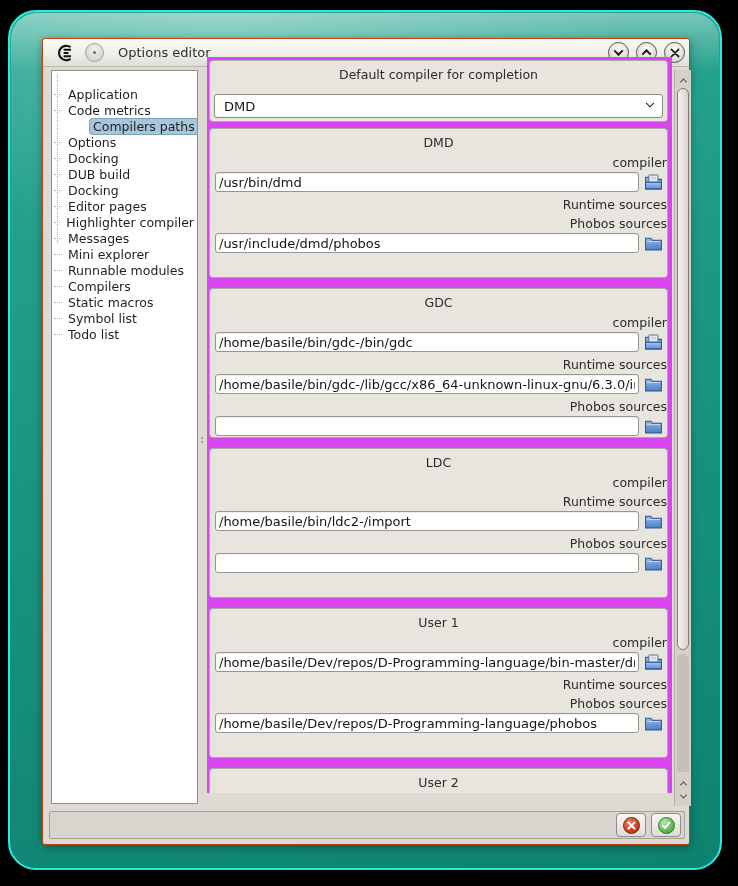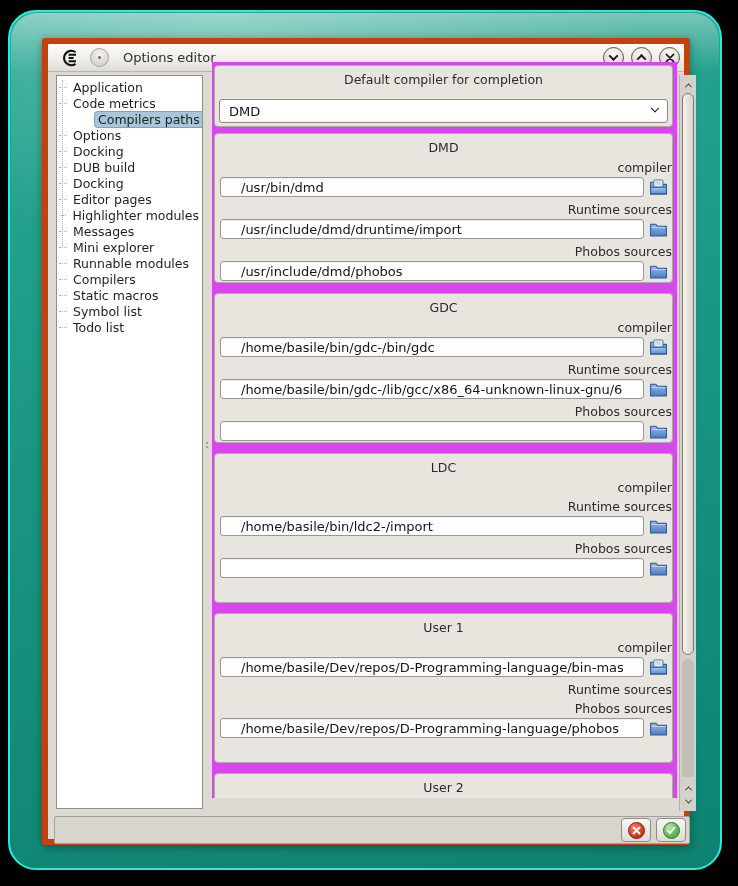--- a/index.html
+++ b/index.html
@@ -15,21 +15,21 @@
   }
   .frame::before {
     content:""; position:absolute; inset:1px; border-radius:26px; pointer-events:none;
     background:linear-gradient(180deg,rgba(255,255,255,.38),rgba(255,255,255,0) 7%),
       radial-gradient(120% 55% at 30% 0%,rgba(255,255,255,.25),rgba(255,255,255,0) 50%);
   }
 
   
   .client {
     position:absolute; left:42px; top:38px; width:648px; height:807px;
-    background:#dcdad2; border:6px solid #c2410c; border-radius:3px;
+    background:#dcdad2; border:1px solid #c2410c; border-radius:3px;
     box-shadow:0 2px 8px rgba(0,0,0,.35);
   }
 
   
   .titlebar {
     position:absolute; left:0; top:0; width:100%; height:28px;
     background:linear-gradient(180deg,#fbfbf9 0%,#efeee9 55%,#dfddd6 100%);
     border-bottom:1px solid #b9b7af; border-radius:3px 3px 0 0;
     display:flex; align-items:center;
   }
@@ -48,21 +48,21 @@
     border:1px solid #55534c; display:flex; align-items:center; justify-content:center;
   }
   .chev { display:block; width:7px; height:7px; border-left:2px solid #1c1c1c; border-bottom:2px solid #1c1c1c; }
   .chev.down { transform:rotate(-45deg) translate(1px,-1px); }
   .chev.up   { transform:rotate(135deg) translate(1px,-1px); }
   .chev.small { width:5px; height:5px; border-width:1.5px; border-color:#3a3a38; }
 
   
   .tree {
     position:absolute; left:8px; top:31px; width:147px; height:734px;
-    background:#fff; border:1px solid #908e86; padding-top:3px; overflow:hidden;
+    background:#fff; border:1px solid #908e86; padding-top:15px; overflow:hidden;
   }
   .tree::before { content:""; position:absolute; left:5px; top:4px; bottom:560px; border-left:1px dotted #9fb0ba; }
   .tree-item { position:relative; height:16px; display:flex; align-items:center; font-size:12.5px; color:#1f1f1f; cursor:default; }
   .stub { width:8px; margin-left:2px; margin-right:3px; border-top:1px dotted #9fb0ba; }
   .ti-label { white-space:nowrap; padding:0 3px; border-radius:3px; line-height:15px; }
   .ti-label.selected { background:#a7c6da; box-shadow:0 0 0 1px #7aa3bd;margin-left:33px; }
 
   
   .grip { position:absolute; left:157px; top:396px; width:4px; height:10px; }
   .grip i { display:block; width:2px; height:2px; border-radius:50%; background:#8f8d85; margin:2px auto; }
@@ -76,21 +76,21 @@
     position:absolute; left:2px; width:459px;
     background:#e7e5de; border:1px solid #adaba3; border-radius:4px;
   }
   .gbox-title { margin-top:6px; text-align:center; font-size:12.5px; color:#2b2b2b; height:15px; }
   .flabel { margin-top:5px; text-align:right; font-size:12.5px; color:#2b2b2b; height:14px; }
   .frow { margin-top:3px; height:20px; display:flex; align-items:center; padding:0 3px 0 5px; gap:3px; }
   .fpath {
     flex:1; height:20px; min-width:0;
     border:1px solid #98968e; border-radius:3px; background:#fff;
     font-family:"DejaVu Sans","Liberation Sans",sans-serif;
-    font-size:13px; color:#141414; padding:0 20px; outline:none;
+    font-size:13px; color:#141414; padding:0 3px; outline:none;
     box-shadow:inset 0 1px 1px rgba(0,0,0,.07); white-space:nowrap; overflow:hidden;
   }
   .browse { width:22px; height:19px; display:flex; align-items:center; justify-content:center; cursor:pointer; }
   .combo {
     margin:12px 4px 0 4px; height:24px; background:#fff;
     border:1px solid #8e8c84; border-radius:3px;
     display:flex; align-items:center; padding:0 9px; font-size:13px; color:#141414;
     box-shadow:inset 0 -2px 3px rgba(0,0,0,.05);
   }
   .combo .chev { margin-left:auto; width:6px; height:6px; border-width:1.8px; transform:rotate(-45deg) translate(2px,-2px); }
@@ -212,21 +212,21 @@
       <div class="tree-item">
           <span class="stub"></span>
           <span class="ti-label">Docking</span>
         </div>
       <div class="tree-item">
           <span class="stub"></span>
           <span class="ti-label">Editor pages</span>
         </div>
       <div class="tree-item">
           <span class="stub"></span>
-          <span class="ti-label">Highlighter modules</span>
+          <span class="ti-label">Highlighter compiler</span>
         </div>
       <div class="tree-item">
           <span class="stub"></span>
           <span class="ti-label">Messages</span>
         </div>
       <div class="tree-item">
           <span class="stub"></span>
           <span class="ti-label">Mini explorer</span>
         </div>
       <div class="tree-item">
@@ -271,28 +271,20 @@
         <div class="flabel">compiler</div>
         <div class="frow">
           <input class="fpath" readonly="" value="/usr/bin/dmd" style="">
           <span class="browse">
               <svg width="19" height="16" viewBox="0 0 18 15">
                 <use href="#i-openfile"></use>
               </svg>
             </span>
         </div>
         <div class="flabel">Runtime sources</div>
-        <div class="frow">
-          <input class="fpath" readonly="" value="/usr/include/dmd/druntime/import" style="">
-          <span class="browse">
-              <svg width="19" height="16" viewBox="0 0 18 15">
-                <use href="#i-folder"></use>
-              </svg>
-            </span>
-        </div>
         <div class="flabel">Phobos sources</div>
         <div class="frow">
           <input class="fpath" readonly="" value="/usr/include/dmd/phobos" style="">
           <span class="browse">
               <svg width="19" height="16" viewBox="0 0 18 15">
                 <use href="#i-folder"></use>
               </svg>
             </span>
         </div>
       </div>

